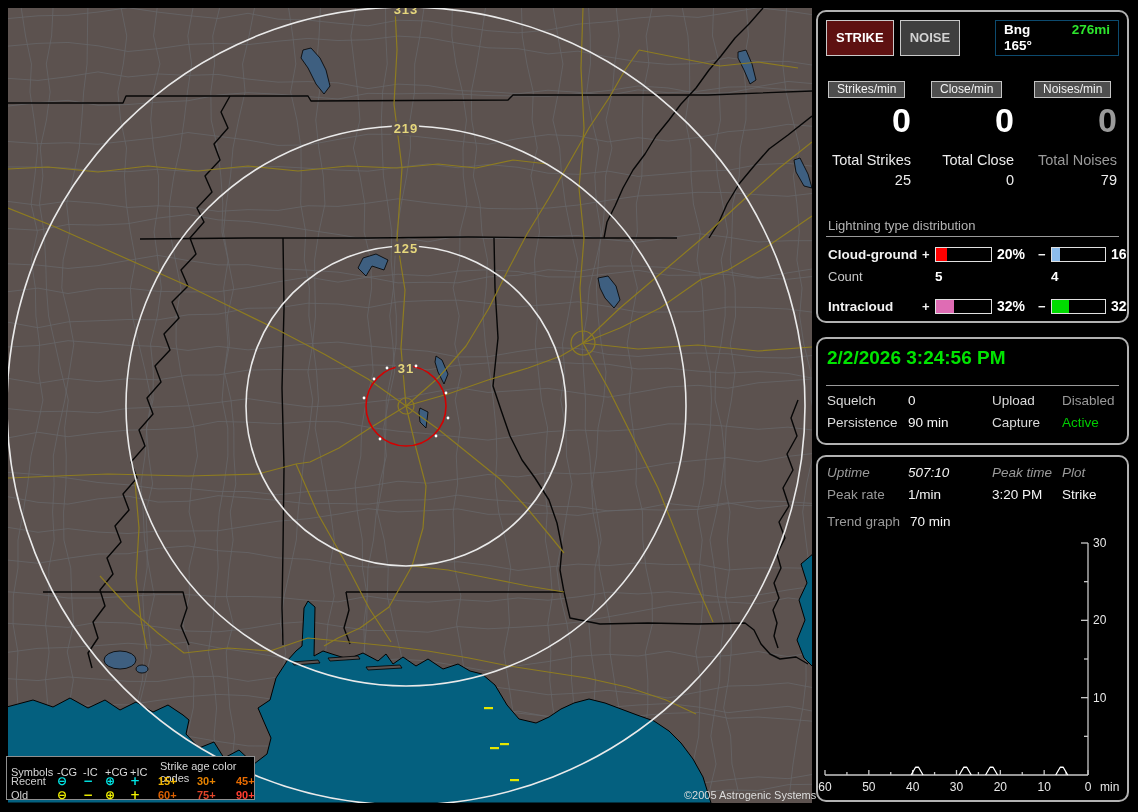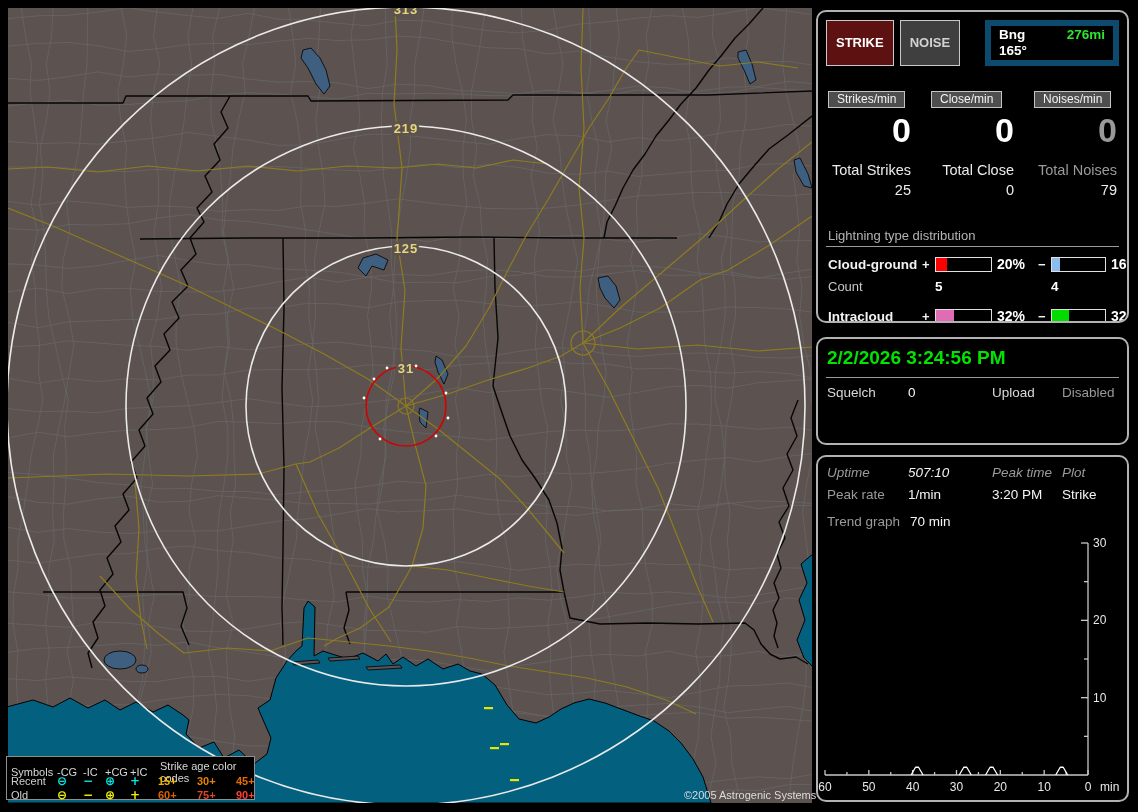--- a/index.html
+++ b/index.html
@@ -22,21 +22,21 @@
   .panel{position:absolute;left:816px;top:0;width:313px;}
   .rbox{box-sizing:border-box;width:313px;border:2px solid #b2b2b2;border-radius:10px;
         background:#000;padding:8px;position:relative;overflow:hidden;}
   #box1{margin-top:10px;height:313px;}
   #box2{margin-top:14px;height:108px;}
   #box3{margin-top:10px;height:347px;}
   .btn-row{display:flex;gap:6px;align-items:stretch;}
   .btn{font-weight:bold;font-size:13px;padding:1px 9px;border:1px solid #c9c9c9;
        background:#3f3f3f;color:#d2d2d2;line-height:16px;cursor:pointer;}
   .btn.strike{background:#5e1111;color:#ffffff;}
-  .bng{margin-left:auto;border:6px solid #0c4a6e;background:#000;padding:1px 8px;
+  .bng{margin-left:auto;border:1px solid #0c4a6e;background:#000;padding:1px 8px;
        font-size:13.5px;font-weight:bold;color:#fff;display:flex;gap:12px;line-height:16px;width:106px;}
   .bng .dist{margin-left:auto;}
   .counters{display:grid;grid-template-columns:1fr 1fr 1fr;gap:0 20px;margin-top:25px;padding:0 2px;}
   .counter{display:flex;flex-direction:column;}
   .chip{align-self:flex-start;font-size:12px;color:#f2f2f2;background:#4e4e4e;
         border:1px solid #c4c4c4;padding:0 8px;line-height:15px;}
   .bigzero{font-size:34px;font-weight:bold;color:#ffffff;text-align:right;line-height:40px;margin-top:2px;}
   .tlabel{font-size:14.5px;color:#ececec;text-align:right;margin-top:12px;white-space:nowrap;}
   .tval{font-size:14.5px;color:#ececec;text-align:right;margin-top:4px;}
   .dim{color:#9a9a9a !important;}
@@ -47,21 +47,21 @@
   .dlabel{font-weight:bold;font-size:13.5px;color:#f2f2f2;}
   .sign{color:#f2f2f2;font-weight:bold;font-size:13px;}
   .bar{height:13px;border:1px solid #e0e0e0;background:#000;}
   .bar i{display:block;height:100%;}
   .pct{font-weight:bold;font-size:14px;color:#fff;padding-left:5px;}
   .pct.r{text-align:right;padding-right:2px;}
   .crow{display:grid;grid-template-columns:94px 13px 57px 46px 13px 55px 1fr;margin-top:7px;
         padding-left:2px;font-size:13px;align-items:center;}
   .clabel{color:#c8c8c8;}
   .cval{font-weight:bold;color:#fff;font-size:13.5px;}
-  .dt{font-size:19px;font-weight:bold;color:#00e400;padding:0 0 8px 1px;border-bottom:1px solid #9a9a9a;white-space:nowrap;}
+  .dt{font-size:19px;font-weight:bold;color:#00e400;padding:0 0 16px 1px;border-bottom:1px solid #9a9a9a;white-space:nowrap;}
   .srow{display:grid;grid-template-columns:81px 84px 70px 1fr;font-size:13.5px;margin-top:7px;padding-left:1px;}
   .lab2{color:#dadada;}
   .lab{color:#9a9a9a;}
   .val{color:#f4f4f4;}
   .trendrow{margin-top:12px;display:flex;gap:10px;font-size:13.5px;padding-left:1px;}
   #trend-svg{position:absolute;left:0;top:0;width:309px;height:343px;}
 </style>
 </head>
 <body>
 
@@ -315,20 +315,26 @@
   </div>
 
   <div class="rbox" id="box2">
     <div class="dt">2/2/2026 3:24:56 PM</div>
     <div class="srow">
       <span class="lab2">Squelch</span>
       <span class="val">0</span>
       <span class="lab2">Upload</span>
       <span class="val dim">Disabled</span>
     </div>
+    <div class="srow">
+      <span class="lab2">Persistence</span>
+      <span class="val">90 min</span>
+      <span class="lab2">Capture</span>
+      <span class="val green">Active</span>
+    </div>
   </div>
 
   <div class="rbox" id="box3">
     <div class="srow" style="margin-top:0;font-style:italic;">
       <span class="lab">Uptime</span>
       <span class="val">507:10</span>
       <span class="lab">Peak time</span>
       <span class="lab">Plot</span>
     </div>
     <div class="srow">

